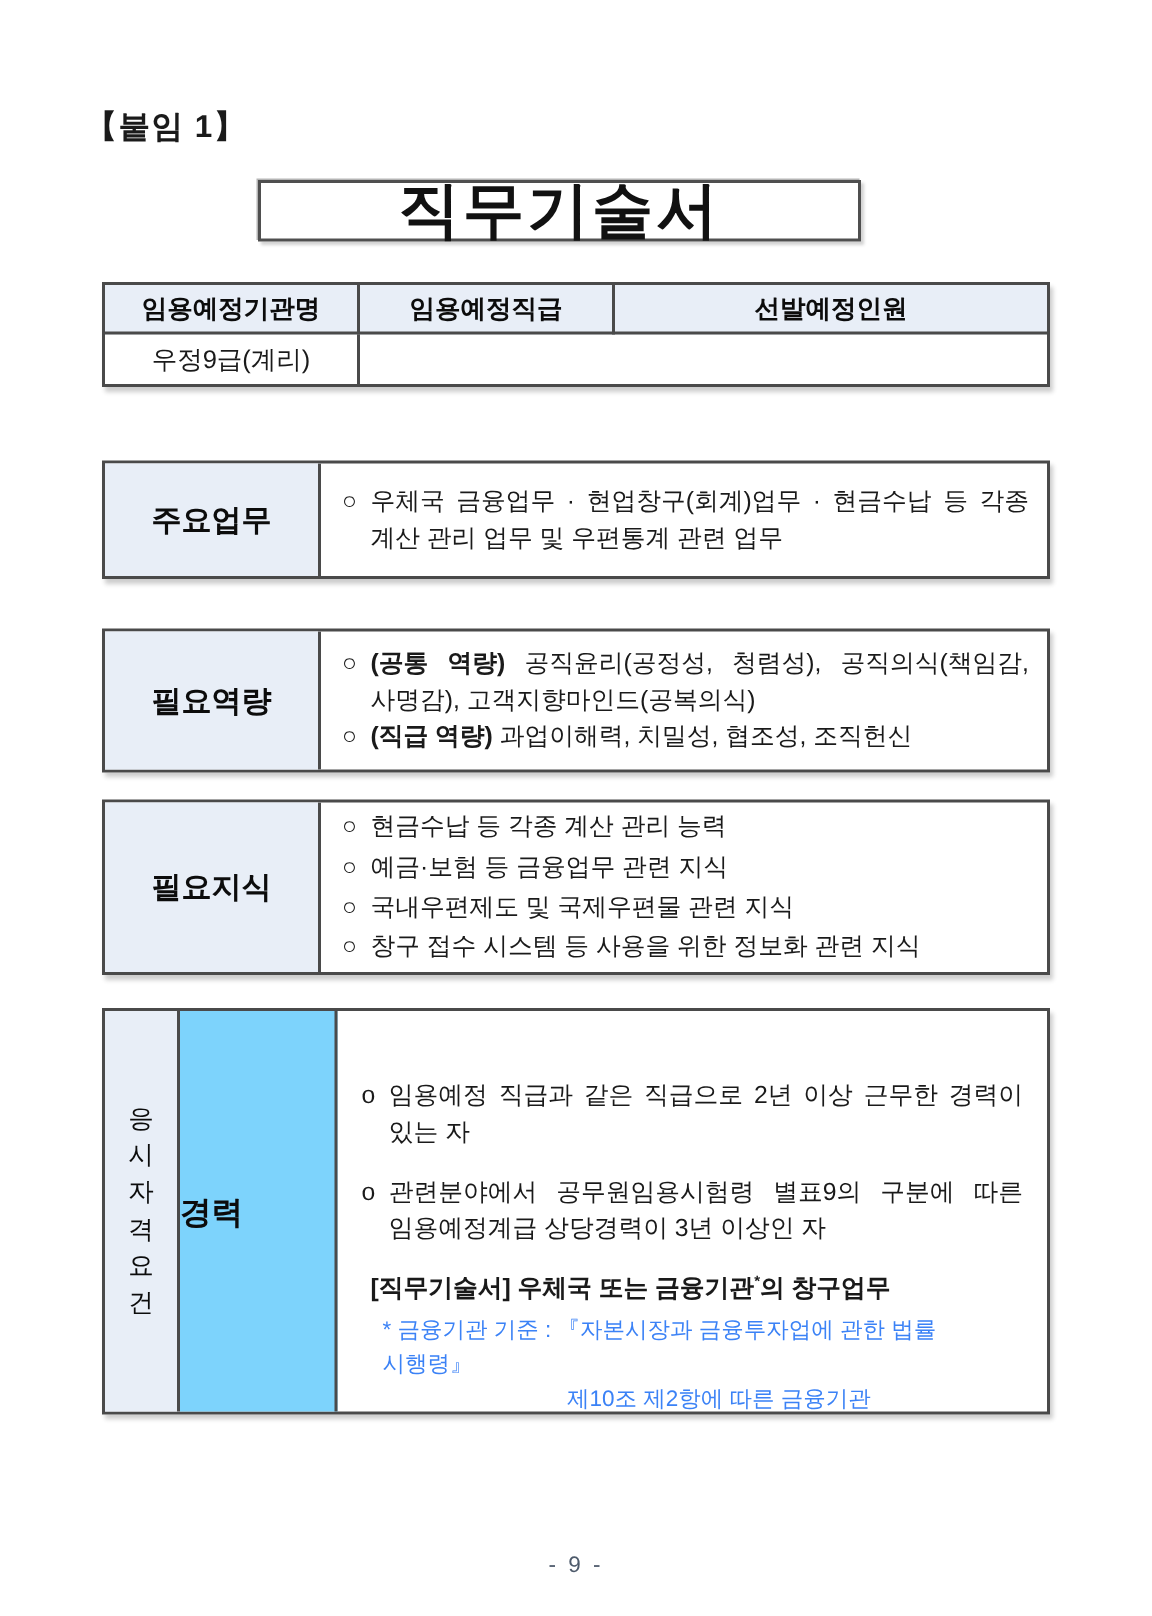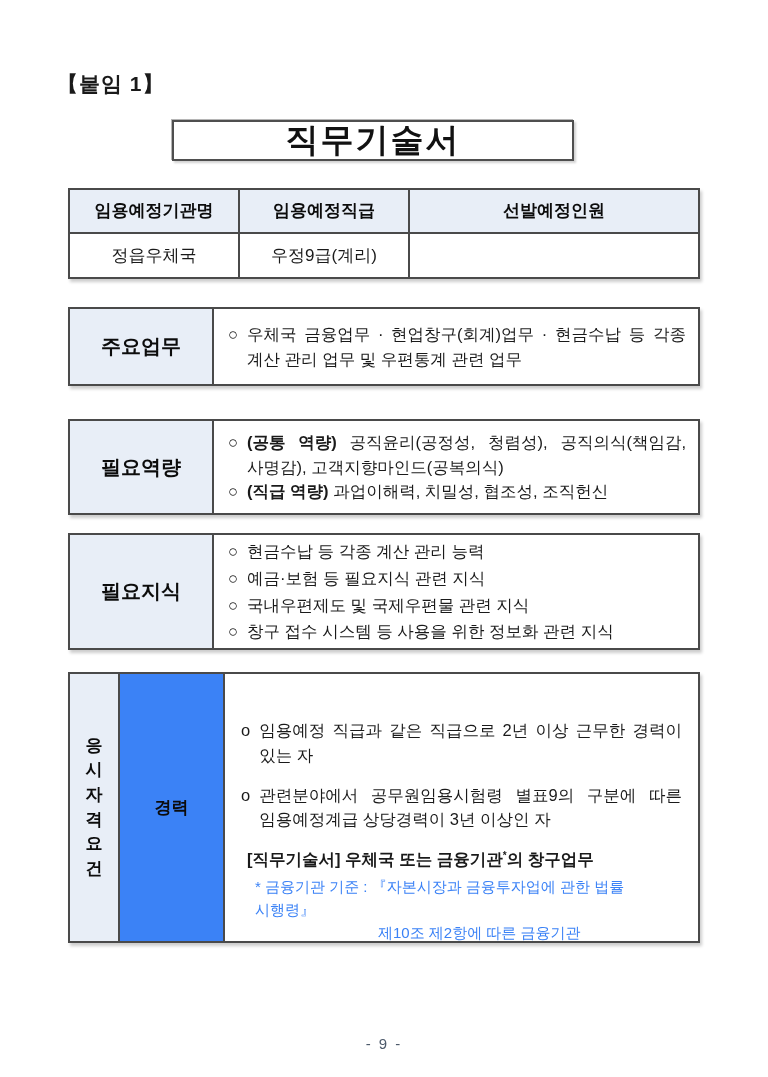--- a/index.html
+++ b/index.html
@@ -16,30 +16,30 @@
     font-size: 21px; font-weight: bold; letter-spacing: 1px; text-align: right;
   }
   .title-box {
     position: absolute; left: 172px; top: 120px; width: 402px; height: 41px;
     border: 2px solid #4f4f4f;
     box-shadow: -1px -1px 0 #b5b5b5, 2px 2px 2px rgba(0,0,0,0.18);
     display: flex; align-items: center; justify-content: center;
     background: #ffffff;
   }
   .title-box span {
-    font-size: 33px; font-weight: bold; letter-spacing: 2px; color: #111;
+    font-size: 41px; font-weight: bold; letter-spacing: 2px; color: #111;
   }
   .tbl {
     position: absolute; left: 68px; width: 632px;
     border: 2px solid #4a4a4a;
     box-shadow: 2px 3px 3px rgba(0,0,0,0.2);
     background: #ffffff;
   }
   
-  .summary { top: 188px; height: 91px; display: grid;
+  .summary { top: 188px; height: 70px; display: grid;
     grid-template-columns: 170px 170px 1fr; grid-template-rows: 1fr 1fr; }
   .summary .cell {
     display: flex; align-items: center; justify-content: center;
     font-size: 17px; border-right: 2px solid #4a4a4a;
   }
   .summary .cell:nth-child(3n) { border-right: none; }
   .summary .head {
     background: #e8eef7; font-weight: bold; border-bottom: 2px solid #4a4a4a; color:#0c0c0c;
   }
   
@@ -66,27 +66,27 @@
   .bullet-row .btext { flex: 1 1 auto; text-align: justify; }
   .know-row { line-height: 1.62; }
   
   .vlabel-cell {
     width: 50px; flex: 0 0 50px;
     background: #e8eef7; border-right: 2px solid #4a4a4a;
     display: flex; align-items: center; justify-content: center;
   }
   .vlabel-cell span {
     display: block; width: 1.05em; word-break: break-all;
-    font-size: 17px; font-weight: bold; line-height: 1.45; text-align: center; color:#0c0c0c;
+    font-size: 17px; font-weight: normal; line-height: 1.45; text-align: center; color:#0c0c0c;
   }
   .cat-cell {
     width: 105px; flex: 0 0 105px;
-    background: #3b82f6; border-right: 2px solid #4a4a4a;
-    display: flex; align-items: center; justify-content: center;
-    font-size: 17px; font-weight: bold; color:#0c0c0c;
+    background: #7dd3fc; border-right: 2px solid #4a4a4a;
+    display: flex; align-items: center; justify-content: flex-start;
+    font-size: 21px; font-weight: bold; color:#0c0c0c;
   }
   .elig-content {
     flex: 1 1 auto; padding: 44px 16px 0 16px;
     font-size: 16.5px; line-height: 1.5; word-break: keep-all;
   }
   .elig-content .bullet-row { margin-bottom: 15px; }
   .related-line { font-weight: bold; margin: 2px 0 3px 6px; font-size: 16.5px; }
   .related-line sup { font-size: 10px; }
   .footnote { color: #3b82f6; font-size: 15px; margin-left: 14px; line-height: 1.55; }
   .footnote-l2 { margin-left: 137px; }
@@ -101,21 +101,20 @@
 <div class="attachment">【붙임 1】</div>
 
 <div class="title-box">
   <span>직무기술서</span>
 </div>
 
 <div class="tbl summary">
   <div class="cell head">임용예정기관명</div>
   <div class="cell head">임용예정직급</div>
   <div class="cell head">선발예정인원</div>
-  <div class="cell">정읍우체국</div>
   <div class="cell">우정9급(계리)</div>
 </div>
 
 <div class="tbl sec sec-duties">
   <div class="label-cell">주요업무</div>
   <div class="content-cell">
     <div class="bullet-row">
       <span class="bullet">○</span>
       <span class="btext">우체국 금융업무 · 현업창구(회계)업무 · 현금수납 등 각종 계산 관리 업무 및 우편통계 관련 업무</span>
     </div>
@@ -138,21 +137,21 @@
 
 <div class="tbl sec sec-know">
   <div class="label-cell">필요지식</div>
   <div class="content-cell">
     <div class="bullet-row know-row">
       <span class="bullet">○</span>
       <span class="btext">현금수납 등 각종 계산 관리 능력</span>
     </div>
     <div class="bullet-row know-row">
       <span class="bullet">○</span>
-      <span class="btext">예금·보험 등 필요지식 관련 지식</span>
+      <span class="btext">예금·보험 등 금융업무 관련 지식</span>
     </div>
     <div class="bullet-row know-row">
       <span class="bullet">○</span>
       <span class="btext">국내우편제도 및 국제우편물 관련 지식</span>
     </div>
     <div class="bullet-row know-row">
       <span class="bullet">○</span>
       <span class="btext">창구 접수 시스템 등 사용을 위한 정보화 관련 지식</span>
     </div>
   </div>

